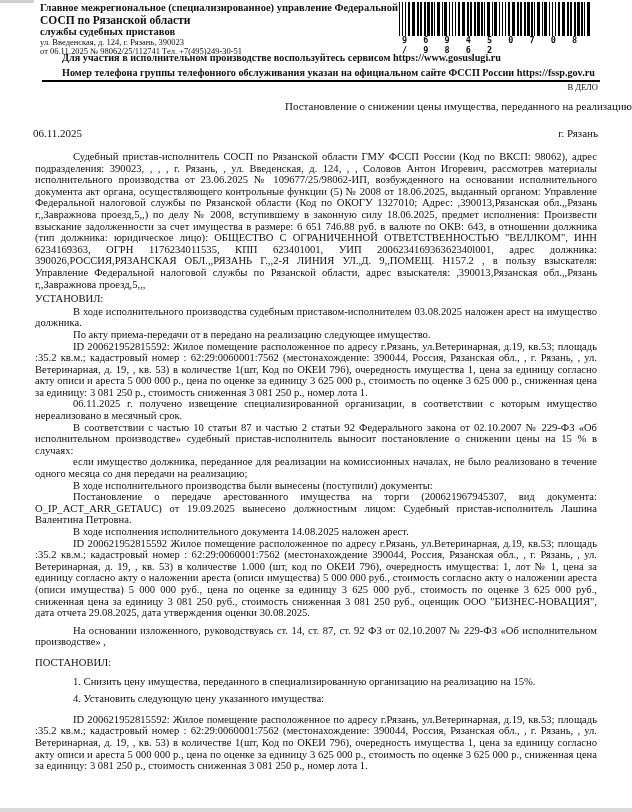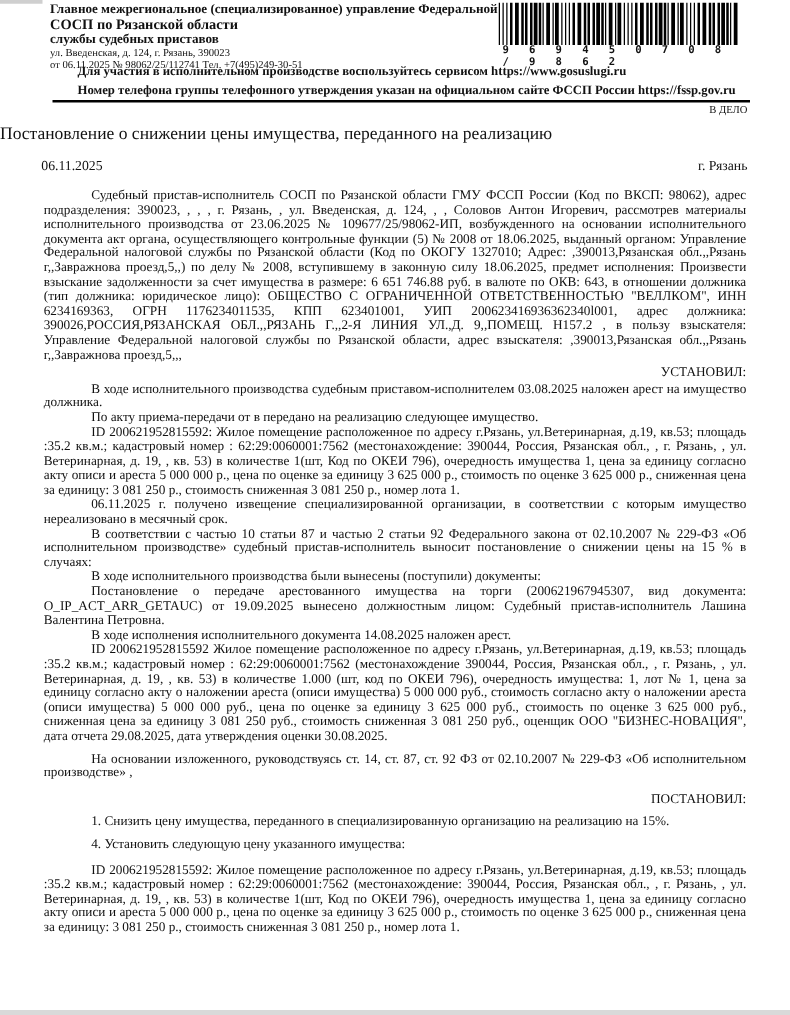--- a/index.html
+++ b/index.html
@@ -18,29 +18,29 @@
     position: absolute; left: 402px; top: 35px; width: 190px;
     font-family: "DejaVu Sans Mono", monospace; font-size: 8.5px; letter-spacing: 5.5px; font-weight: bold;
   }
   .notice1, .notice2 {
     position: absolute; left: 62px; font-size: 10.2px; font-weight: bold; white-space: nowrap;
   }
   .notice1 { top: 52px; }
   .notice2 { top: 67px; }
   .hr { position: absolute; left: 42px; top: 80px; width: 558px; height: 2px; background: #000; }
   .vdelo { position: absolute; right: 34px; top: 82px; font-size: 8.5px; }
-  .doc-title { position: absolute; left: 0; width: 632px; top: 100px; text-align: left; font-size: 14px; }
+  .doc-title { position: absolute; left: 0; width: 632px; top: 100px; text-align: right; font-size: 11px; }
   .date { position: absolute; left: 33px; top: 127px; font-size: 11px; }
   .city { position: absolute; right: 34px; top: 127px; font-size: 11px; }
   .body {
     position: absolute; left: 35px; top: 151px; width: 562px;
     font-size: 10.6px; line-height: 11.6px; text-align: justify;
   }
   .body p { margin: 0; text-indent: 38px; }
-  .body .center { text-align: right; text-indent: 0; margin: 3px 0 1px; }
+  .body .center { text-align: left; text-indent: 0; margin: 3px 0 1px; }
   .gap { height: 6px; }
   .gap2 { height: 9px; }
   .bottombar { position: absolute; left: 0; top: 808px; width: 632px; height: 4px; background: #d9d9d9; }
 </style>
 </head>
 <body>
 
 <div class="topstrip"></div>
 
 <div class="header-left">
@@ -105,36 +105,37 @@
       <rect x="177" y="0" width="2" height="34"></rect>
       <rect x="180" y="0" width="3" height="34"></rect>
       <rect x="184" y="0" width="2" height="34"></rect>
       <rect x="187" y="0" width="1" height="34"></rect>
       <rect x="190" y="0" width="3" height="34"></rect>
     </g>
 </svg>
 <div class="barcode-digits">9 6 9 4 5 0 7 0 8 / 9 8 6 2</div>
 
 <div class="notice1">Для участия в исполнительном производстве воспользуйтесь сервисом https://www.gosuslugi.ru</div>
-<div class="notice2">Номер телефона группы телефонного утверждения указан на официальном сайте ФССП России https://fssp.gov.ru</div>
+<div class="notice2">Номер телефона группы телефонного обслуживания указан на официальном сайте ФССП России https://fssp.gov.ru</div>
 <div class="hr"></div>
 <div class="vdelo">В ДЕЛО</div>
 
 <div class="doc-title">Постановление о снижении цены имущества, переданного на реализацию</div>
 <div class="date">06.11.2025</div>
 <div class="city">г. Рязань</div>
 
 <div class="body">
   <p>Судебный пристав-исполнитель СОСП по Рязанской области ГМУ ФССП России (Код по ВКСП: 98062), адрес подразделения: 390023, , , , г. Рязань, , ул. Введенская, д. 124, , , Соловов Антон Игоревич, рассмотрев материалы исполнительного производства от 23.06.2025 № 109677/25/98062-ИП, возбужденного на основании исполнительного документа акт органа, осуществляющего контрольные функции (5) № 2008 от 18.06.2025, выданный органом: Управление Федеральной налоговой службы по Рязанской области (Код по ОКОГУ 1327010; Адрес: ,390013,Рязанская обл.,,Рязань г,,Завражнова проезд,5,,) по делу № 2008, вступившему в законную силу 18.06.2025, предмет исполнения: Произвести взыскание задолженности за счет имущества в размере: 6 651 746.88 руб. в валюте по ОКВ: 643, в отношении должника (тип должника: юридическое лицо): ОБЩЕСТВО С ОГРАНИЧЕННОЙ ОТВЕТСТВЕННОСТЬЮ "ВЕЛЛКОМ", ИНН 6234169363, ОГРН 1176234011535, КПП 623401001, УИП 200623416936362340l001, адрес должника: 390026,РОССИЯ,РЯЗАНСКАЯ ОБЛ.,,РЯЗАНЬ Г.,,2-Я ЛИНИЯ УЛ.,Д. 9,,ПОМЕЩ. Н157.2 , в пользу взыскателя: Управление Федеральной налоговой службы по Рязанской области, адрес взыскателя: ,390013,Рязанская обл.,,Рязань г,,Завражнова проезд,5,,,</p>
   <div class="center">УСТАНОВИЛ:</div>
   <p>В ходе исполнительного производства судебным приставом-исполнителем 03.08.2025 наложен арест на имущество должника.</p>
   <p>По акту приема-передачи от в передано на реализацию следующее имущество.</p>
   <p>ID 200621952815592: Жилое помещение расположенное по адресу г.Рязань, ул.Ветеринарная, д.19, кв.53; площадь :35.2 кв.м.; кадастровый номер : 62:29:0060001:7562 (местонахождение: 390044, Россия, Рязанская обл., , г. Рязань, , ул. Ветеринарная, д. 19, , кв. 53) в количестве 1(шт, Код по ОКЕИ 796), очередность имущества 1, цена за единицу согласно акту описи и ареста 5 000 000 р., цена по оценке за единицу 3 625 000 р., стоимость по оценке 3 625 000 р., сниженная цена за единицу: 3 081 250 р., стоимость сниженная 3 081 250 р., номер лота 1.</p>
   <p>06.11.2025 г. получено извещение специализированной организации, в соответствии с которым имущество нереализовано в месячный срок.</p>
   <p>В соответствии с частью 10 статьи 87 и частью 2 статьи 92 Федерального закона от 02.10.2007 № 229-ФЗ «Об исполнительном производстве» судебный пристав-исполнитель выносит постановление о снижении цены на 15 % в случаях:</p>
+  <p>если имущество должника, переданное для реализации на комиссионных началах, не было реализовано в течение одного месяца со дня передачи на реализацию;</p>
   <p>В ходе исполнительного производства были вынесены (поступили) документы:</p>
   <p>Постановление о передаче арестованного имущества на торги (200621967945307, вид документа: O_IP_ACT_ARR_GETAUC) от 19.09.2025 вынесено должностным лицом: Судебный пристав-исполнитель Лашина Валентина Петровна.</p>
   <p>В ходе исполнения исполнительного документа 14.08.2025 наложен арест.</p>
   <p>ID 200621952815592 Жилое помещение расположенное по адресу г.Рязань, ул.Ветеринарная, д.19, кв.53; площадь :35.2 кв.м.; кадастровый номер : 62:29:0060001:7562 (местонахождение 390044, Россия, Рязанская обл., , г. Рязань, , ул. Ветеринарная, д. 19, , кв. 53) в количестве 1.000 (шт, код по ОКЕИ 796), очередность имущества: 1, лот № 1, цена за единицу согласно акту о наложении ареста (описи имущества) 5 000 000 руб., стоимость согласно акту о наложении ареста (описи имущества) 5 000 000 руб., цена по оценке за единицу 3 625 000 руб., стоимость по оценке 3 625 000 руб., сниженная цена за единицу 3 081 250 руб., стоимость сниженная 3 081 250 руб., оценщик ООО "БИЗНЕС-НОВАЦИЯ", дата отчета 29.08.2025, дата утверждения оценки 30.08.2025.</p>
   <div class="gap"></div>
   <p>На основании изложенного, руководствуясь ст. 14, ст. 87, ст. 92 ФЗ от 02.10.2007 № 229-ФЗ «Об исполнительном производстве» ,</p>
   <div class="gap"></div>
   <div class="center">ПОСТАНОВИЛ:</div>
   <div class="gap"></div>
   <p>1. Снизить цену имущества, переданного в специализированную организацию на реализацию на 15%.</p>

